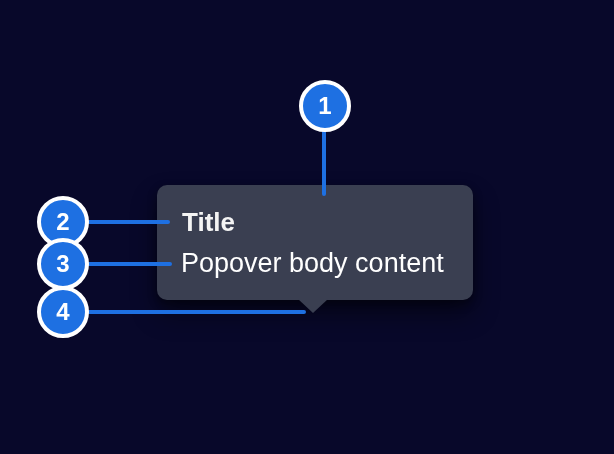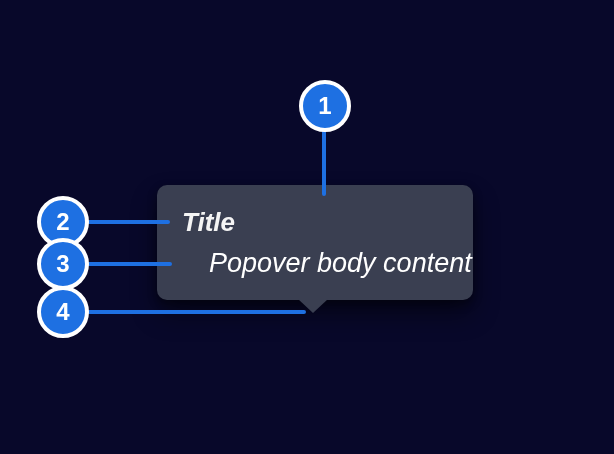--- a/index.html
+++ b/index.html
@@ -19,21 +19,20 @@
   
   .popover {
     position: absolute;
     left: 157px;
     top: 185px;
     width: 316px;
     height: 115px;
     background: #3a3f51;
     border-radius: 10px;
     box-shadow: 0 14px 26px rgba(0, 0, 0, 0.45), 0 4px 10px rgba(0, 0, 0, 0.35);
-    font-style: italic;
   }
   .popover-title {
     position: absolute;
     left: 25px;
     top: 19px;
     height: 36px;
     line-height: 36px;
     font-size: 26px;
     font-weight: bold;
     color: #f4f4f4;
@@ -42,21 +41,20 @@
   .popover-body {
     position: absolute;
     left: 24px;
     top: 60px;
     height: 37px;
     line-height: 37px;
     font-size: 27px;
     font-weight: normal;
     color: #ffffff;
     white-space: nowrap;
-    margin-left: 28px;
   }
   .popover-caret {
     position: absolute;
     left: 141px;
     top: 114px;
     width: 0;
     height: 0;
     border-left: 15px solid transparent;
     border-right: 15px solid transparent;
     border-top: 14px solid #3a3f51;

